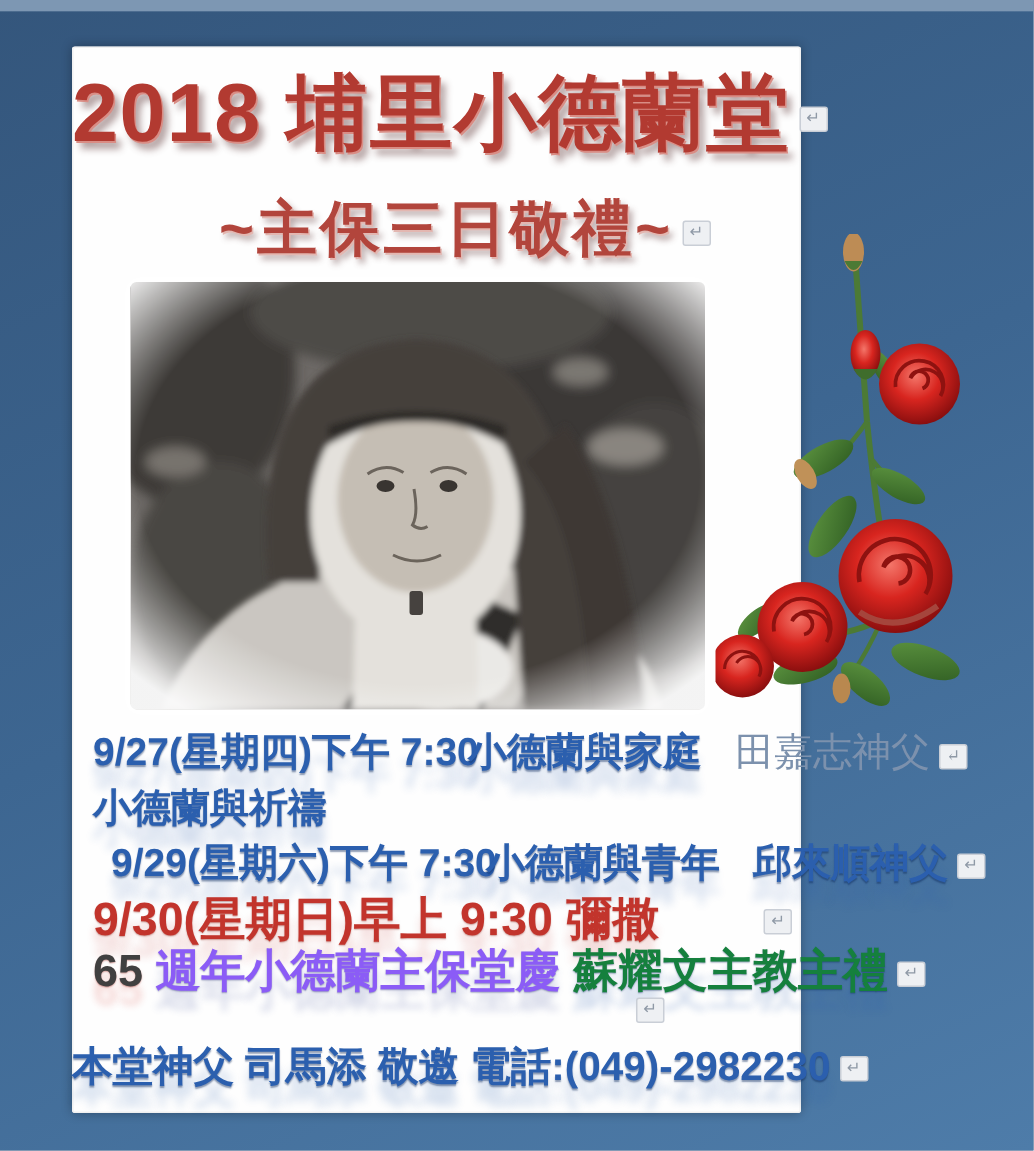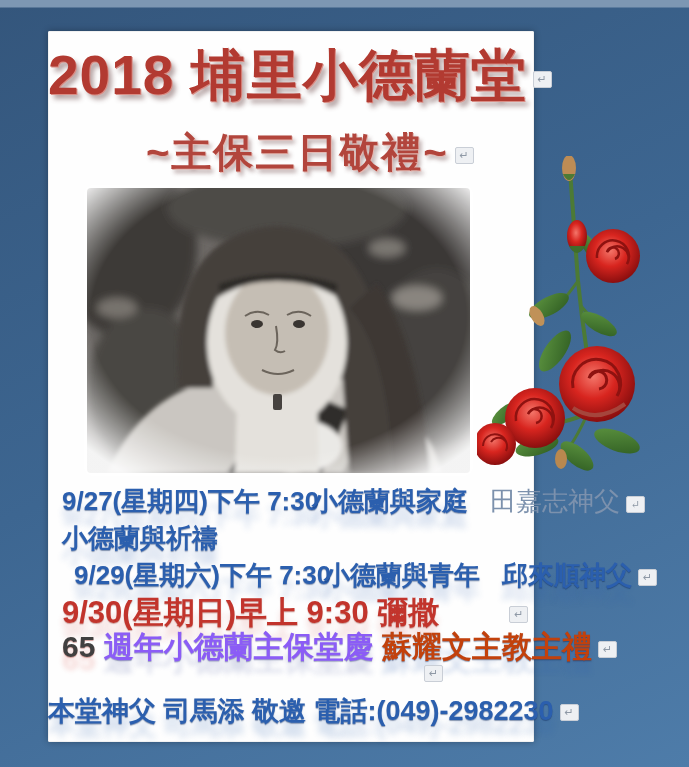--- a/index.html
+++ b/index.html
@@ -81,21 +81,21 @@
     text-shadow:0 1px 1px rgba(140,40,30,.4), 0 14px 6px rgba(194,52,44,.18);
     white-space:nowrap;
   }
   
   .anniv-line{
     position:absolute;left:14px;top:596px;
     font-size:30px;font-weight:bold;white-space:nowrap;
   }
   .anniv-years{color:#404040;text-shadow:0 1px 1px rgba(150,30,20,.4), 0 13px 5px rgba(208,48,40,.18);}
   .anniv-event{color:#8b5cf6;text-shadow:0 1px 1px rgba(40,50,110,.4), 0 13px 5px rgba(74,90,160,.2);}
-  .anniv-celebrant{color:#c2410c;text-shadow:0 1px 1px rgba(10,40,90,.45), 0 13px 5px rgba(43,95,174,.2);}
+  .anniv-celebrant{color:#15803d;text-shadow:0 1px 1px rgba(10,40,90,.45), 0 13px 5px rgba(43,95,174,.2);}
   
   .footer-line{
     position:absolute;left:0;top:662px;width:100%;text-align:center;
     font-size:27px;font-weight:bold;color:#2b5fae;
     text-shadow:0 1px 1px rgba(10,40,90,.45), 0 14px 6px rgba(43,95,174,.22);
     white-space:nowrap;
   }
 </style>
 </head>
 <body>

